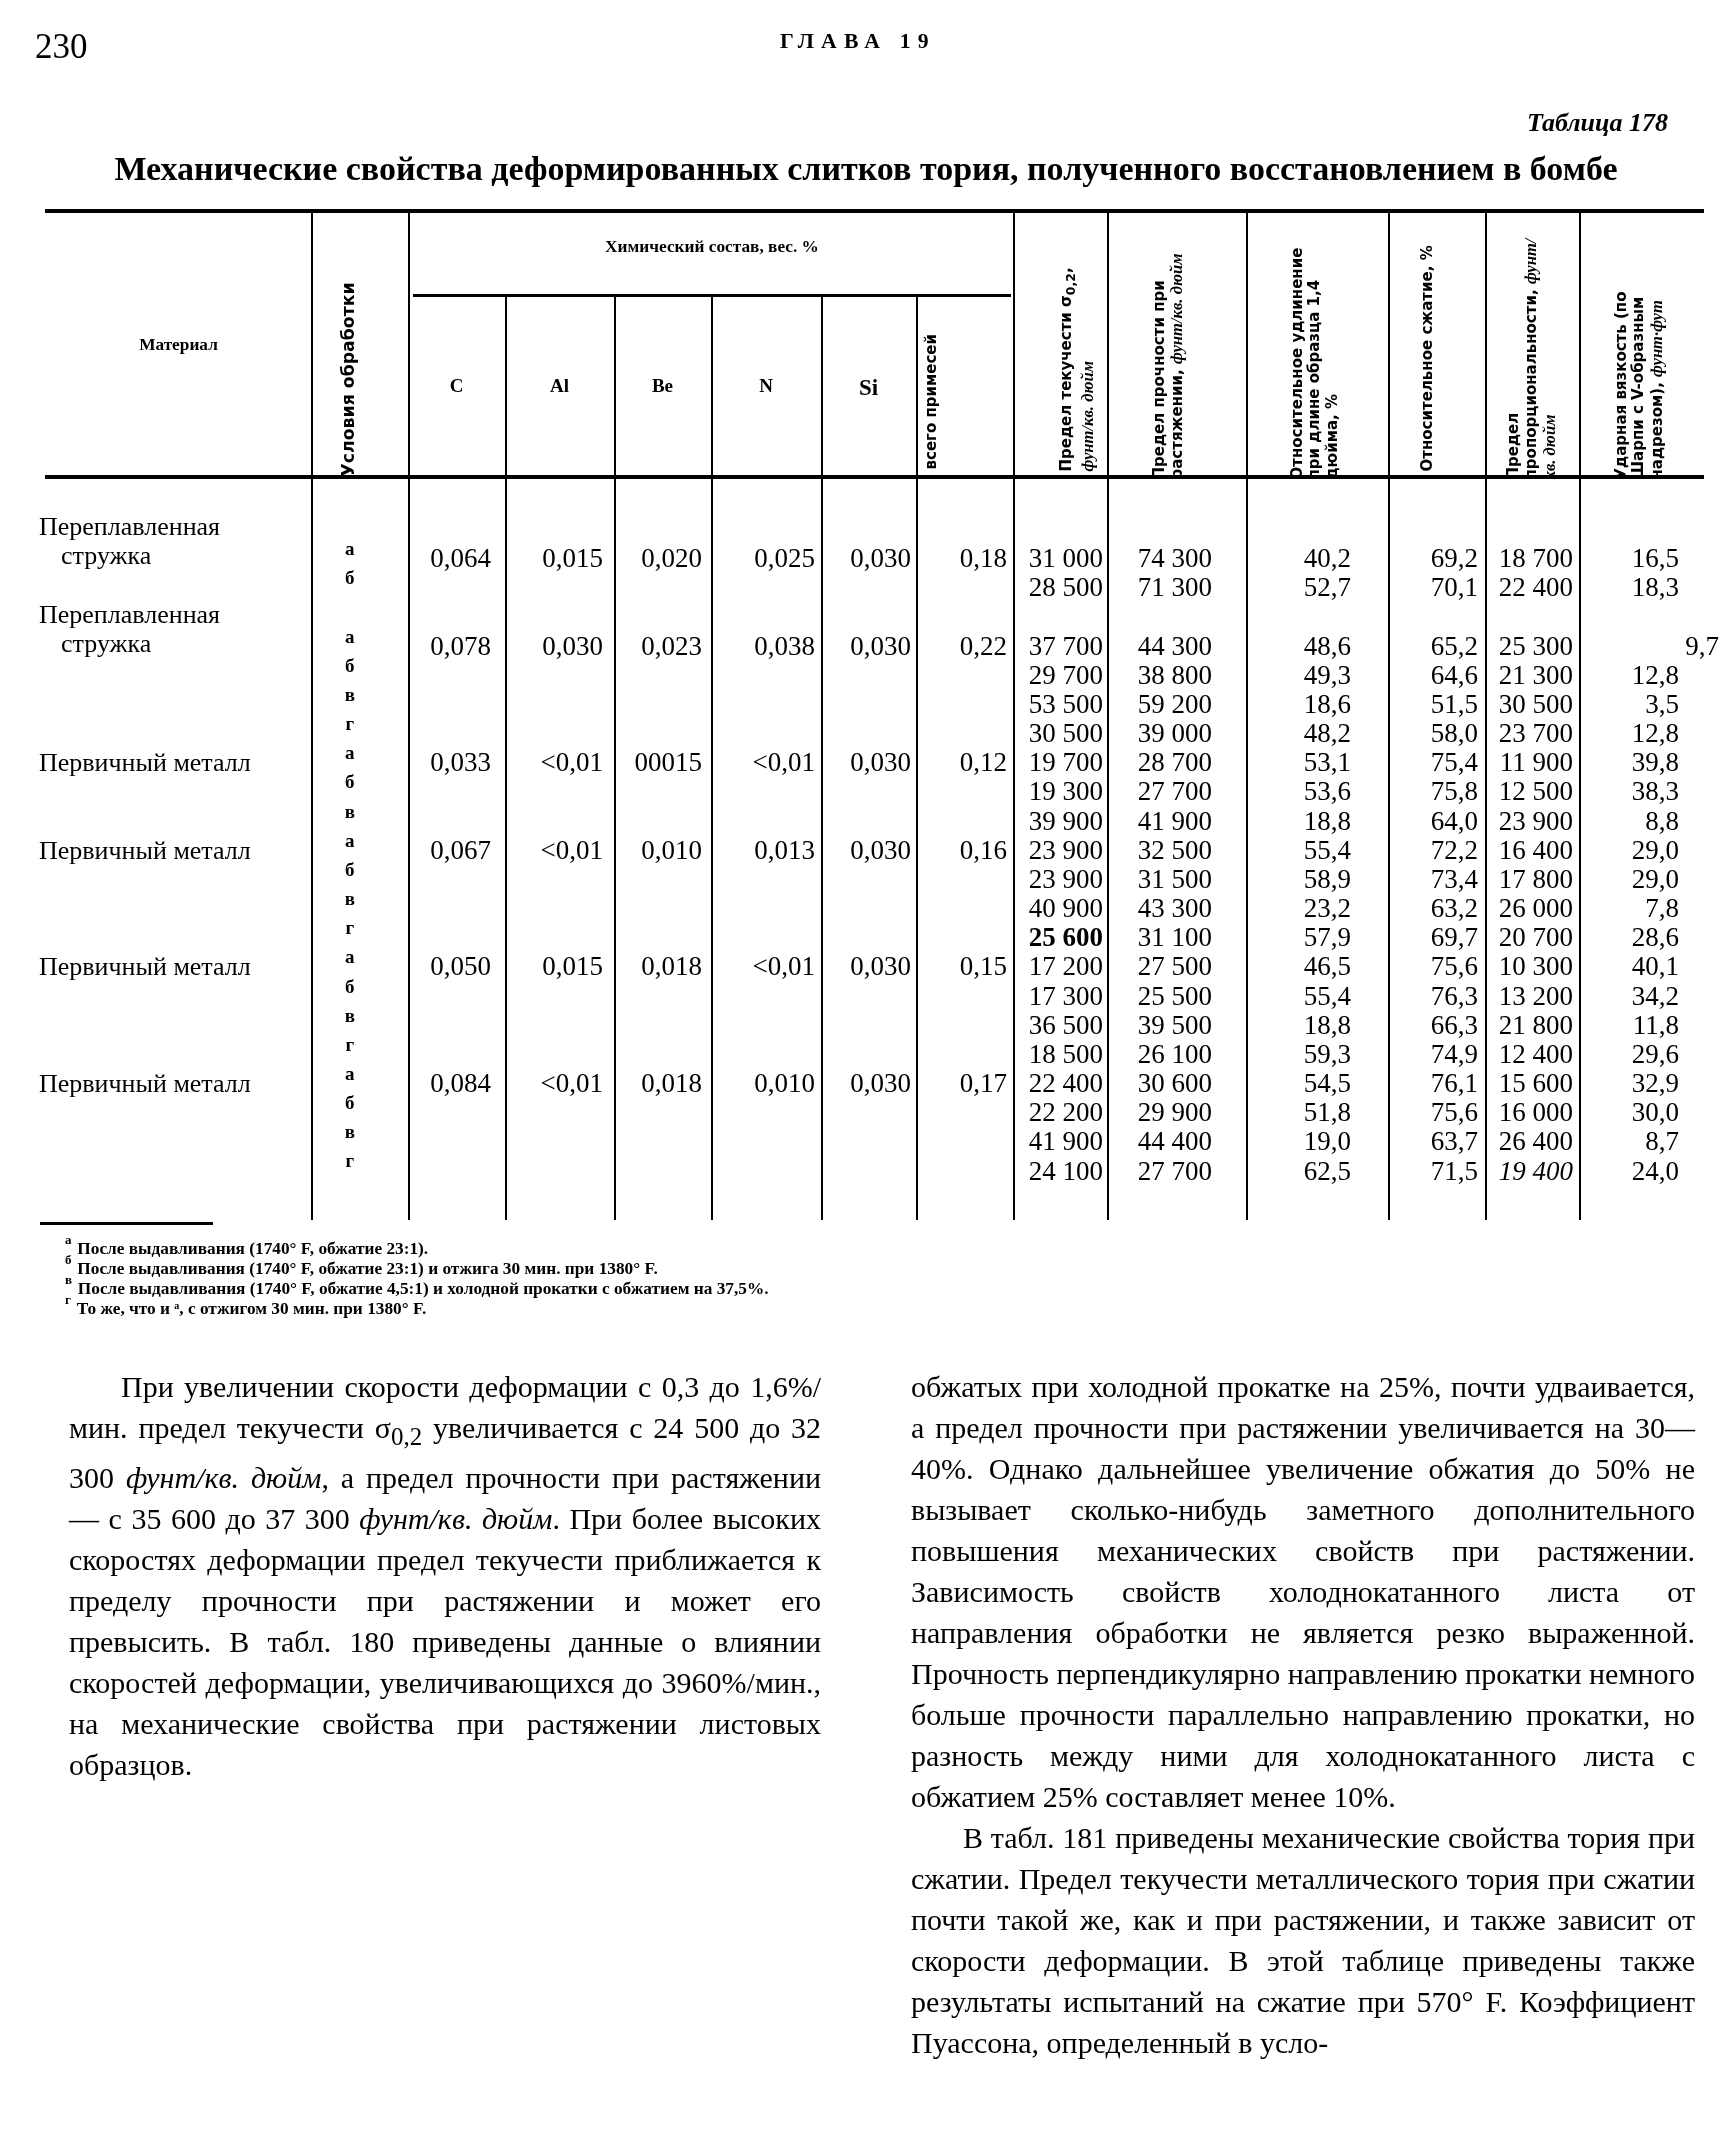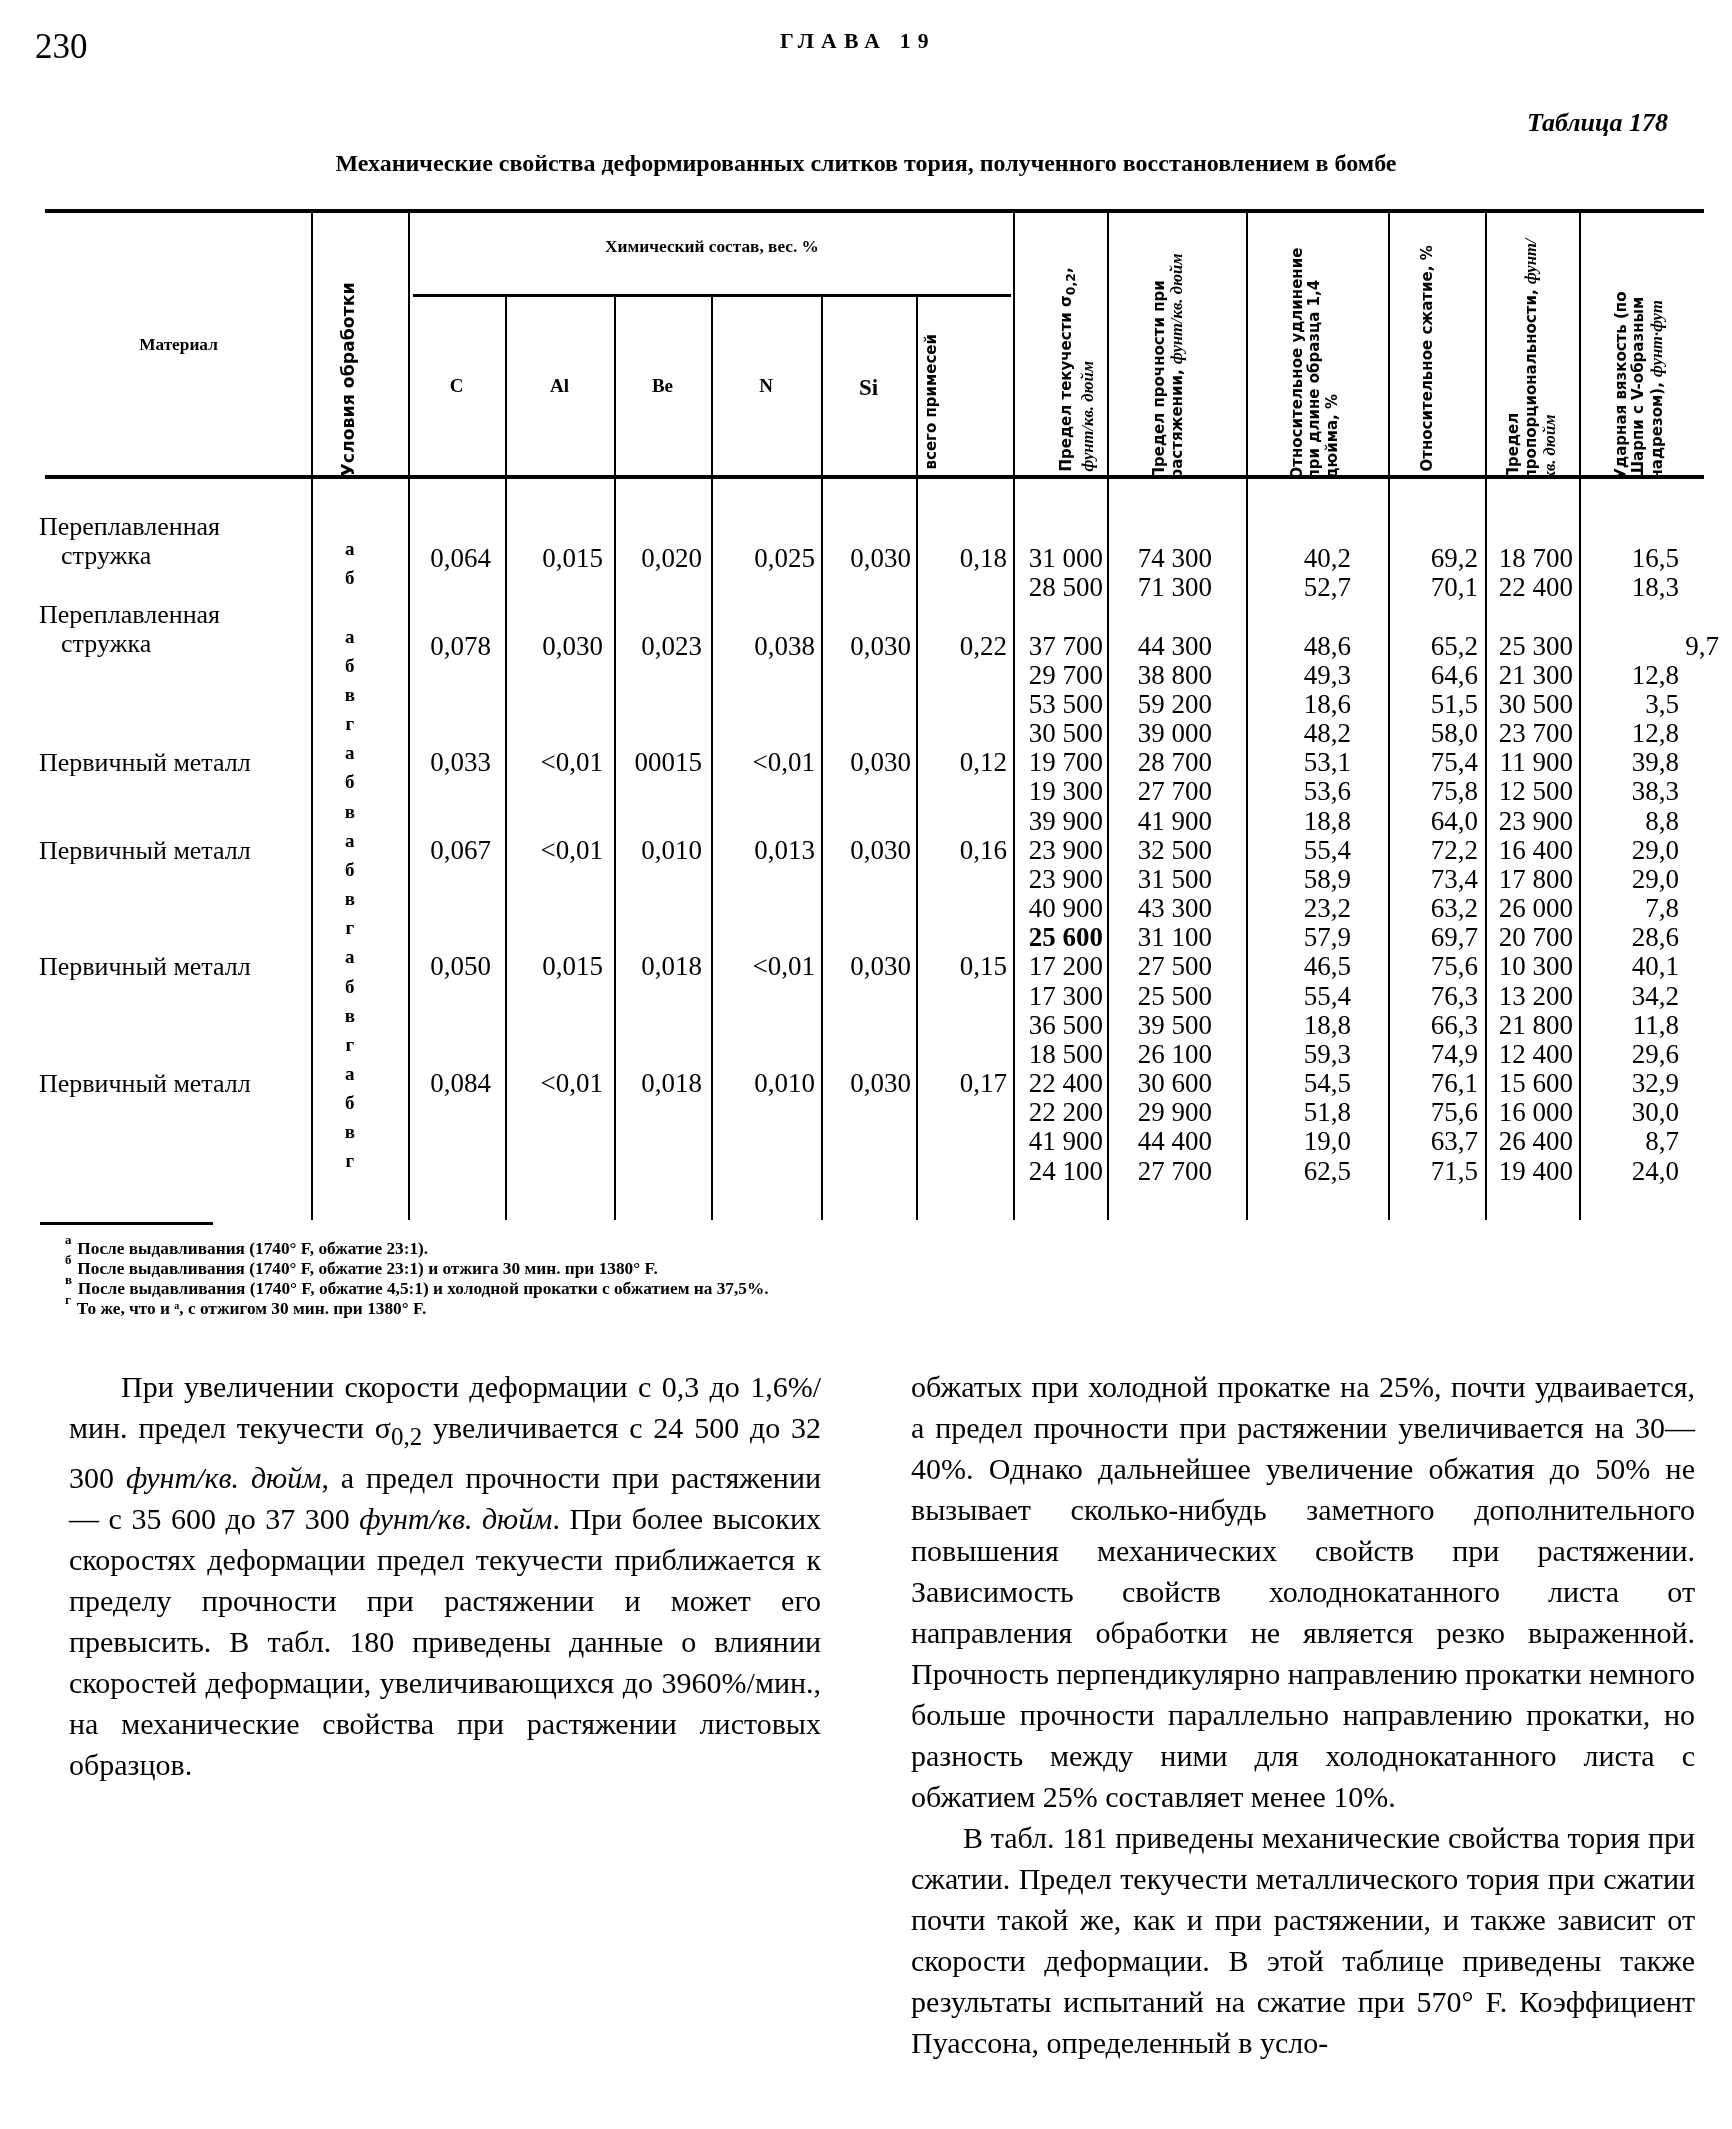--- a/index.html
+++ b/index.html
@@ -2,21 +2,21 @@
 <html style="font-size:11.5px"><head>
 <meta charset="utf-8">
 <style>
   html, body { margin: 0; padding: 0; background: #ffffff; }
   body { width: 1732px; height: 2129px; position: relative; overflow: hidden;
          font-family: "Liberation Serif", "DejaVu Serif", serif; color: #000; }
   .abs { position: absolute; }
   #page-number { left: 35px; top: 27.4px; font-size: 35px; }
   #running-head { left: 780px; top: 29px; font-size: 21.7px; font-weight: bold; letter-spacing: 7.2px; }
   #table-label { right: 64px; top: 108px; font-size: 26px; font-style: italic; font-weight: bold; }
-  #table-title { left: 0; width: 1732px; top: 150px; text-align: center; font-size: 24px; font-weight: bold; }
+  #table-title { left: 0; width: 1732px; top: 150px; text-align: center; font-size: 34px; font-weight: bold; }
 
   
   .hline { position: absolute; background: #000; }
   .vline { position: absolute; background: #000; width: 2.2px; }
   .hdr-text { position: absolute; font-weight: bold; font-size: 17.3px; text-align: center; }
   .vert { position: absolute; font-family: "DejaVu Sans", "Liberation Sans", sans-serif; font-weight: bold;
           font-size: 15px; line-height: 17.3px; transform: rotate(-90deg); transform-origin: center center;
           text-align: left; white-space: normal; }
   .vert i { font-family: "Liberation Serif", serif; font-style: italic; font-size: 16.6px; }
 
@@ -263,21 +263,21 @@
       <div class="num" style="top: 1127px; left: 1075px; width: 137px;">44 400</div>
       <div class="num" style="top: 1127px; left: 1214px; width: 137px;">19,0</div>
       <div class="num" style="top: 1127px; left: 1341px; width: 137px;">63,7</div>
       <div class="num" style="top: 1127px; left: 1436px; width: 137px;">26 400</div>
       <div class="num" style="top: 1127px; left: 1542px; width: 137px;">8,7</div>
       <div class="cond" style="top: 1146px;">г</div>
       <div class="num" style="top: 1157px; left: 966px; width: 137px;">24 100</div>
       <div class="num" style="top: 1157px; left: 1075px; width: 137px;">27 700</div>
       <div class="num" style="top: 1157px; left: 1214px; width: 137px;">62,5</div>
       <div class="num" style="top: 1157px; left: 1341px; width: 137px;">71,5</div>
-      <div class="num" style="top: 1157px; left: 1436px; width: 137px;">19 400</div>
+      <div class="num" style="top: 1157px; left: 1436px; width: 137px; font-style: italic;">19 400</div>
       <div class="num" style="top: 1157px; left: 1542px; width: 137px;">24,0</div>
     </div>
 </div>
 
 <div id="footnotes">
     <div class="foot" style="top: 1233px;"><sup>а</sup><span>После выдавливания (1740° F, обжатие 23:1).</span></div>
     <div class="foot" style="top: 1253px;"><sup>б</sup><span>После выдавливания (1740° F, обжатие 23:1) и отжига 30 мин. при 1380° F.</span></div>
     <div class="foot" style="top: 1273px;"><sup>в</sup><span>После выдавливания (1740° F, обжатие 4,5:1) и холодной прокатки с обжатием на 37,5%.</span></div>
     <div class="foot" style="top: 1293px;"><sup>г</sup><span>То же, что и ᵃ, с отжигом 30 мин. при 1380° F.</span></div>
   </div>

